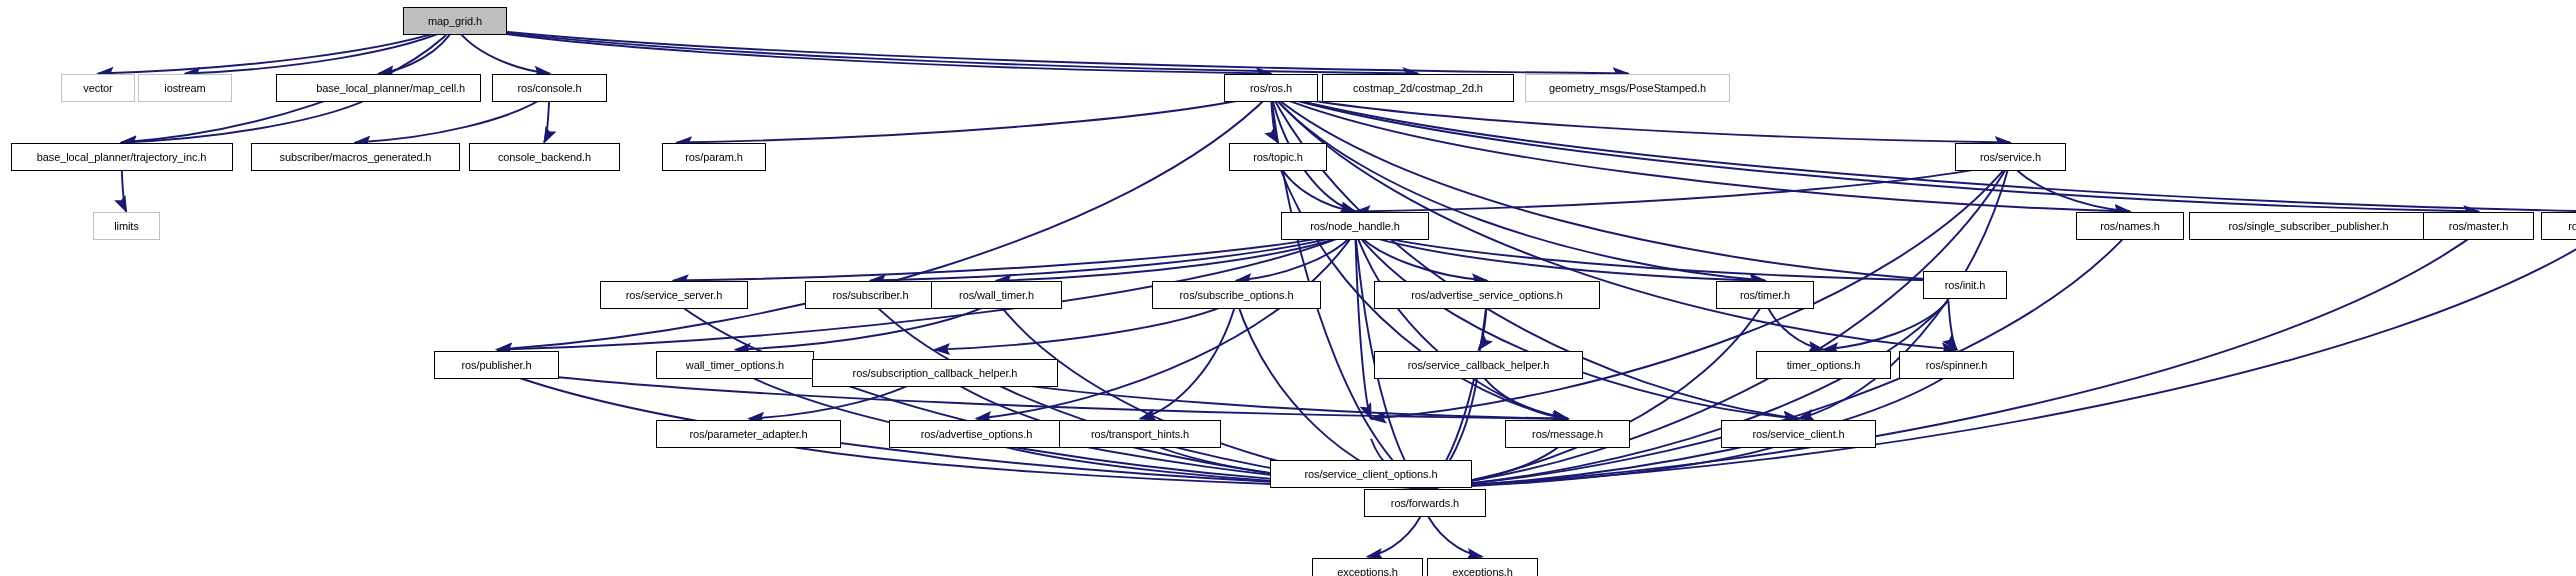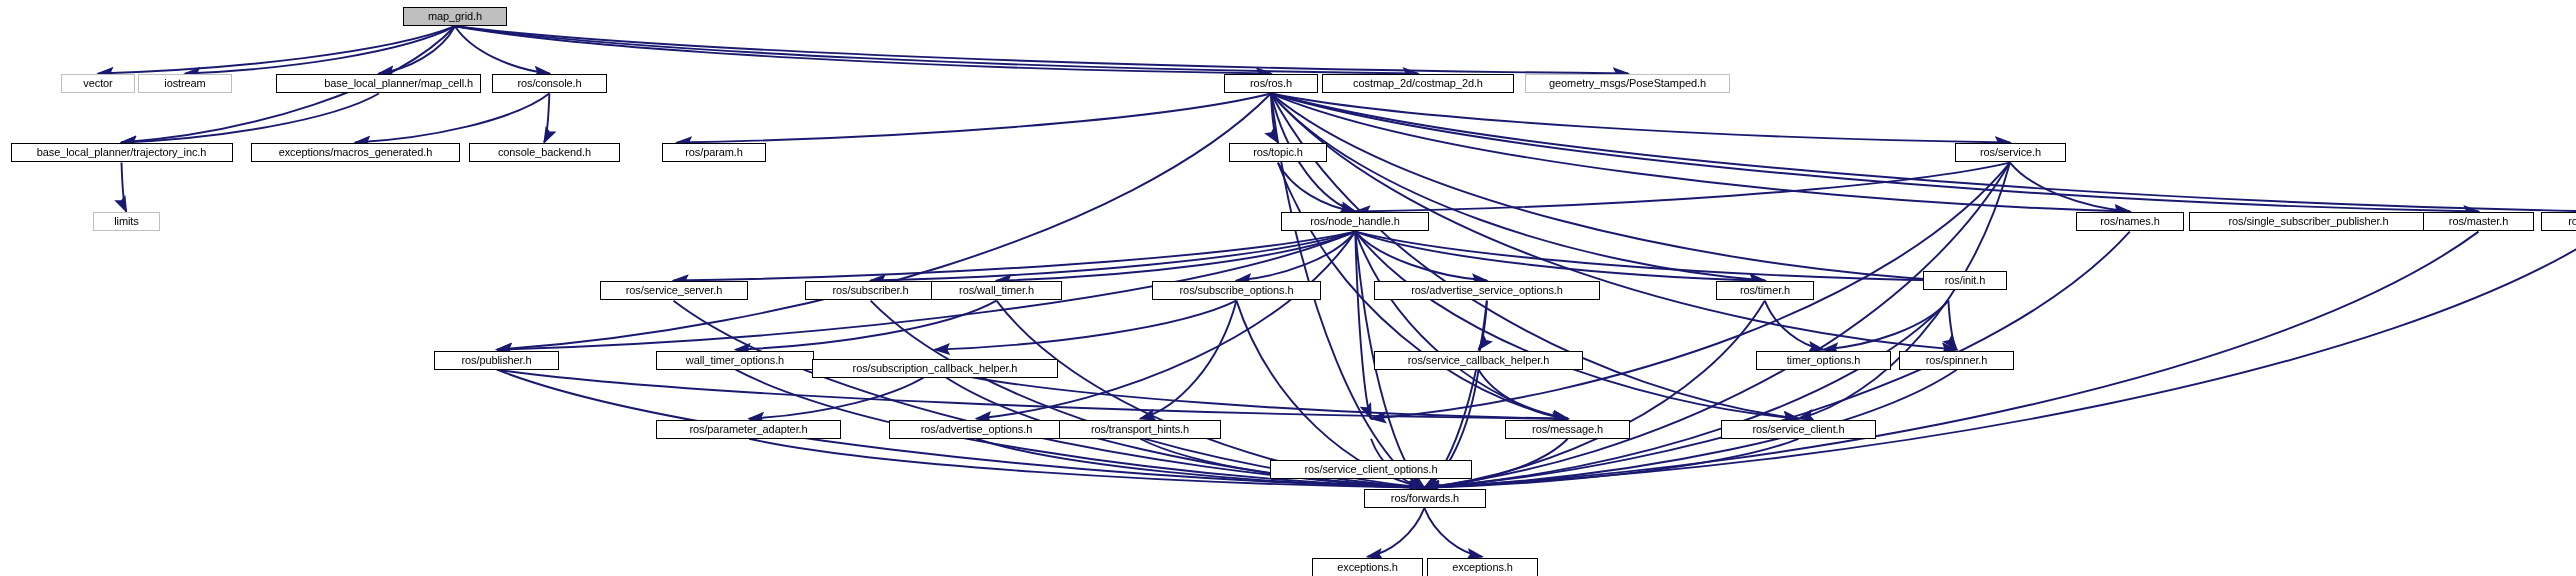--- a/index.html
+++ b/index.html
@@ -24,29 +24,29 @@
     width: 2576px;
     height: 576px;
     pointer-events: none;
   }
   .gnode {
     position: absolute;
     box-sizing: border-box;
     display: flex;
     align-items: center;
     justify-content: center;
-    height: 19px;
+    height: 28px;
     background: #ffffff;
     border: 0.9px solid #c0c0c0;
     font-size: 11px;
     line-height: 1;
     color: #000000;
     white-space: nowrap;
     letter-spacing: -0.1px;
-    padding: 0 7px;
+    padding: 0 15px;
   }
   .gnode.solid {
     border: 0.9px solid #000000;
   }
   .gnode.root {
     background: #bfbfbf;
     border: 0.9px solid #000000;
   }
   .gnode .lbl {
     pointer-events: none;
@@ -166,21 +166,21 @@
       <div class="gnode solid" style="left: 1322px; top: 74px; width: 192px;">
         <span class="lbl">costmap_2d/costmap_2d.h</span>
       </div>
       <div class="gnode " style="left: 1525px; top: 74px; width: 205px;">
         <span class="lbl">geometry_msgs/PoseStamped.h</span>
       </div>
       <div class="gnode solid" style="left: 10.5px; top: 143px; width: 222px;">
         <span class="lbl">base_local_planner/trajectory_inc.h</span>
       </div>
       <div class="gnode solid" style="left: 251px; top: 143px; width: 209px;">
-        <span class="lbl">exceptions/macros_generated.h</span>
+        <span class="lbl">subscriber/macros_generated.h</span>
       </div>
       <div class="gnode solid" style="left: 469px; top: 143px; width: 151px;">
         <span class="lbl">console_backend.h</span>
       </div>
       <div class="gnode solid" style="left: 662px; top: 143px; width: 104px;">
         <span class="lbl">ros/param.h</span>
       </div>
       <div class="gnode solid" style="left: 1229px; top: 143px; width: 98px;">
         <span class="lbl">ros/topic.h</span>
       </div>

